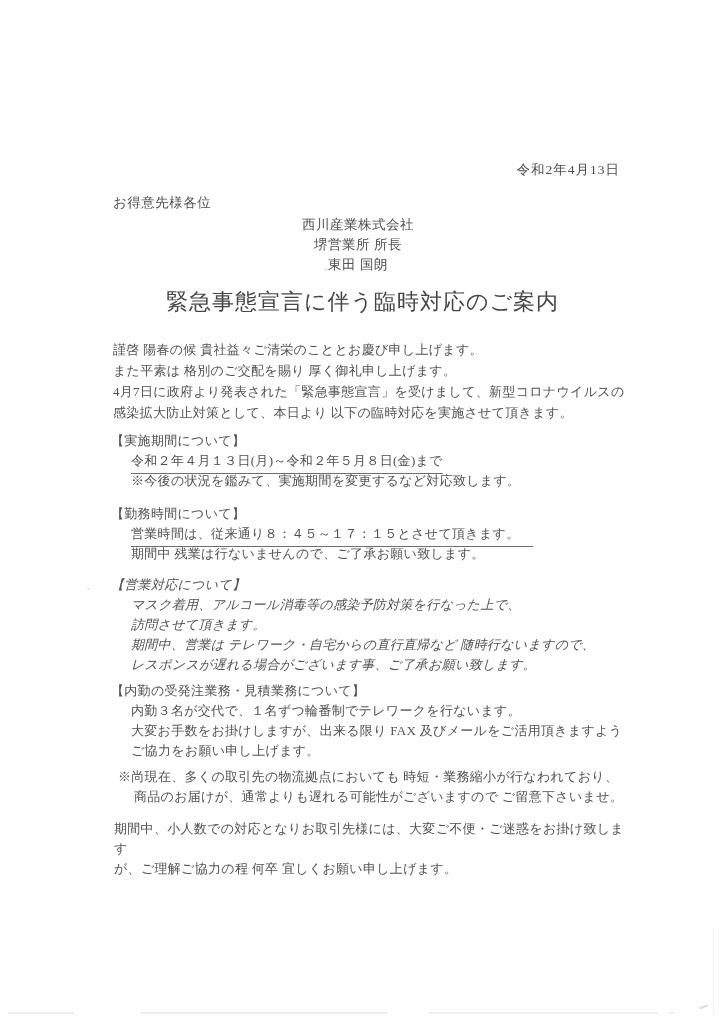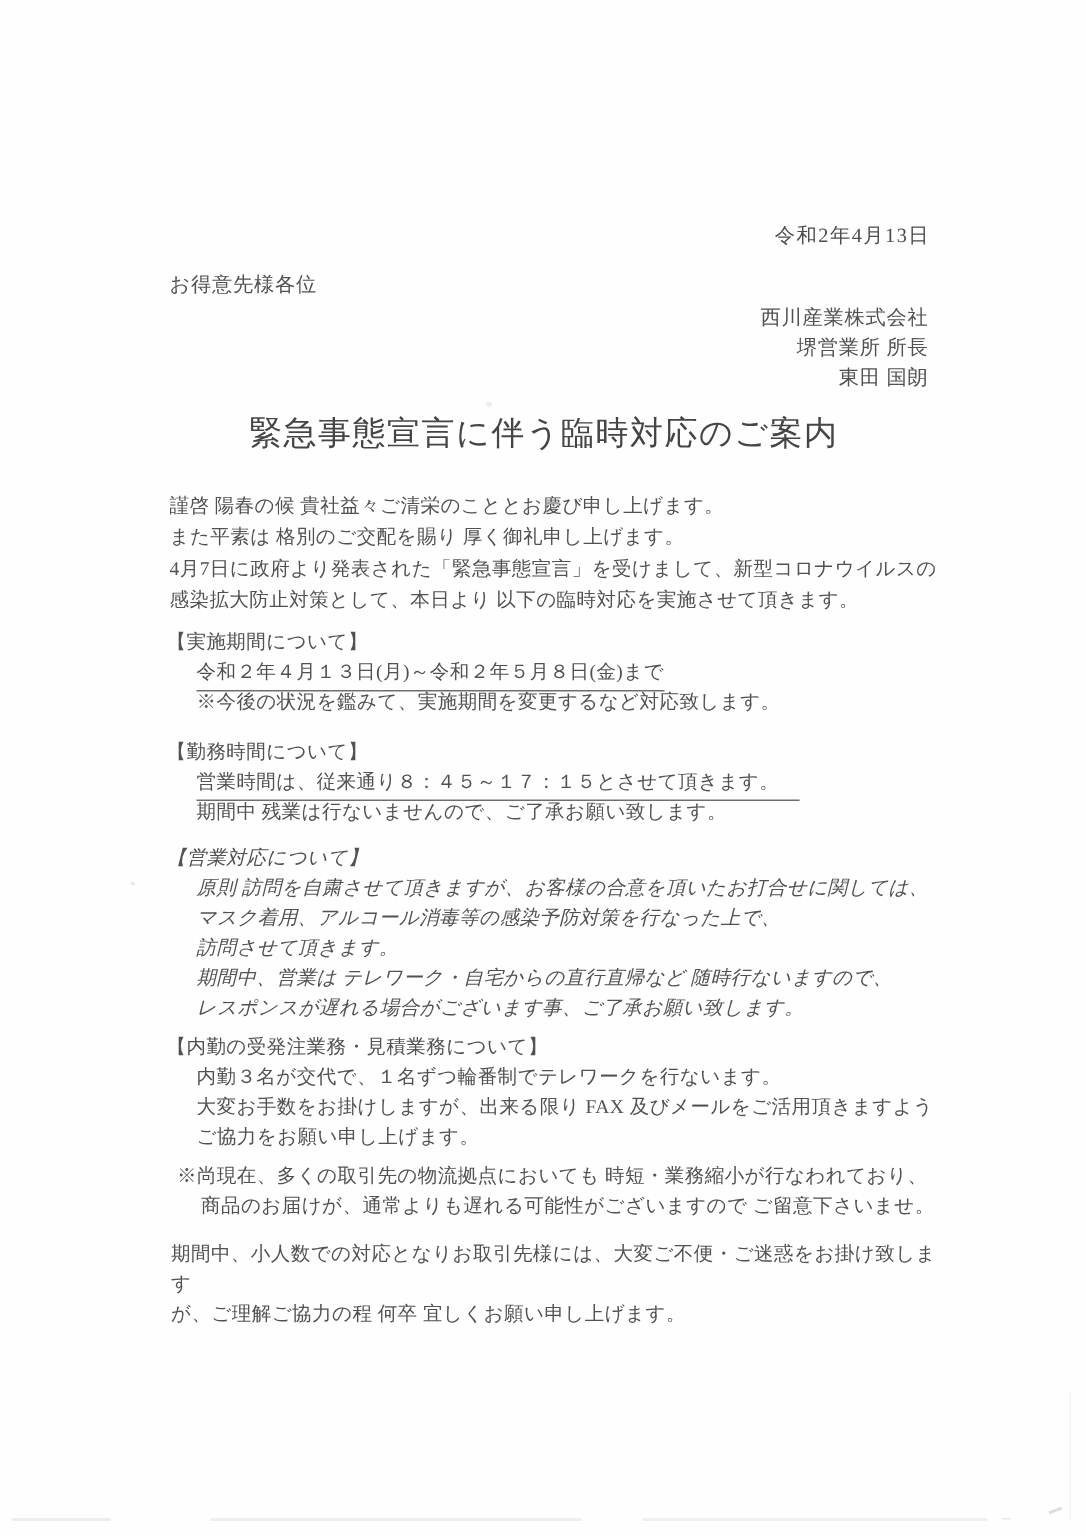--- a/index.html
+++ b/index.html
@@ -4,28 +4,28 @@
 <style>
   html, body { margin:0; padding:0; background:#ffffff; }
   .page {
     position:relative;
     width:724px; height:1024px;
     background:#fefefe;
     font-family:"Liberation Serif","DejaVu Serif",serif;
     color:#515151;
     overflow:hidden;
   }
-  .content { position:absolute; top:147px; left:97px; width:531px; }
+  .content { position:absolute; top:160px; left:97px; width:531px; }
 
   .date {
     text-align:right; padding-right:8px;
     font-size:13.5px; line-height:20px; letter-spacing:1px; color:#4c4c4c;
   }
   .addressee { margin:13px 0 0 16px; font-size:13.5px; line-height:20px; letter-spacing:0.5px; }
-  .sender { margin-top:2px; text-align:right; padding-right:9px; font-size:13.5px; line-height:20px; letter-spacing:0.5px; }
+  .sender { margin-top:2px; text-align:center; padding-right:9px; font-size:13.5px; line-height:20px; letter-spacing:0.5px; }
 
   .title {
     margin:12px 0 0 0;
     font-size:22px; font-weight:normal;
     text-align:center; line-height:30px; letter-spacing:1px;
     color:#454545;
   }
 
   .opening { margin:22px 0 0 16px; font-size:13px; line-height:21px; letter-spacing:0.3px; }
 
@@ -92,21 +92,20 @@
       <div class="sec-head">【勤務時間について】</div>
       <div class="sec-body">
         <div class="line"><span class="u u-ext">営業時間は、従来通り８：４５～１７：１５とさせて頂きます。</span></div>
         <div class="line">期間中 残業は行ないませんので、ご了承お願い致します。</div>
       </div>
     </section>
 
     <section class="sec sec-3">
       <div class="sec-head">【営業対応について】</div>
       <div class="sec-body">
-        <div class="line">原則 訪問を自粛させて頂きますが、お客様の合意を頂いたお打合せに関しては、</div>
         <div class="line">マスク着用、アルコール消毒等の感染予防対策を行なった上で、</div>
         <div class="line">訪問させて頂きます。</div>
         <div class="line">期間中、営業は テレワーク・自宅からの直行直帰など 随時行ないますので、</div>
         <div class="line">レスポンスが遅れる場合がございます事、ご了承お願い致します。</div>
       </div>
     </section>
 
     <section class="sec sec-4">
       <div class="sec-head">【内勤の受発注業務・見積業務について】</div>
       <div class="sec-body">

